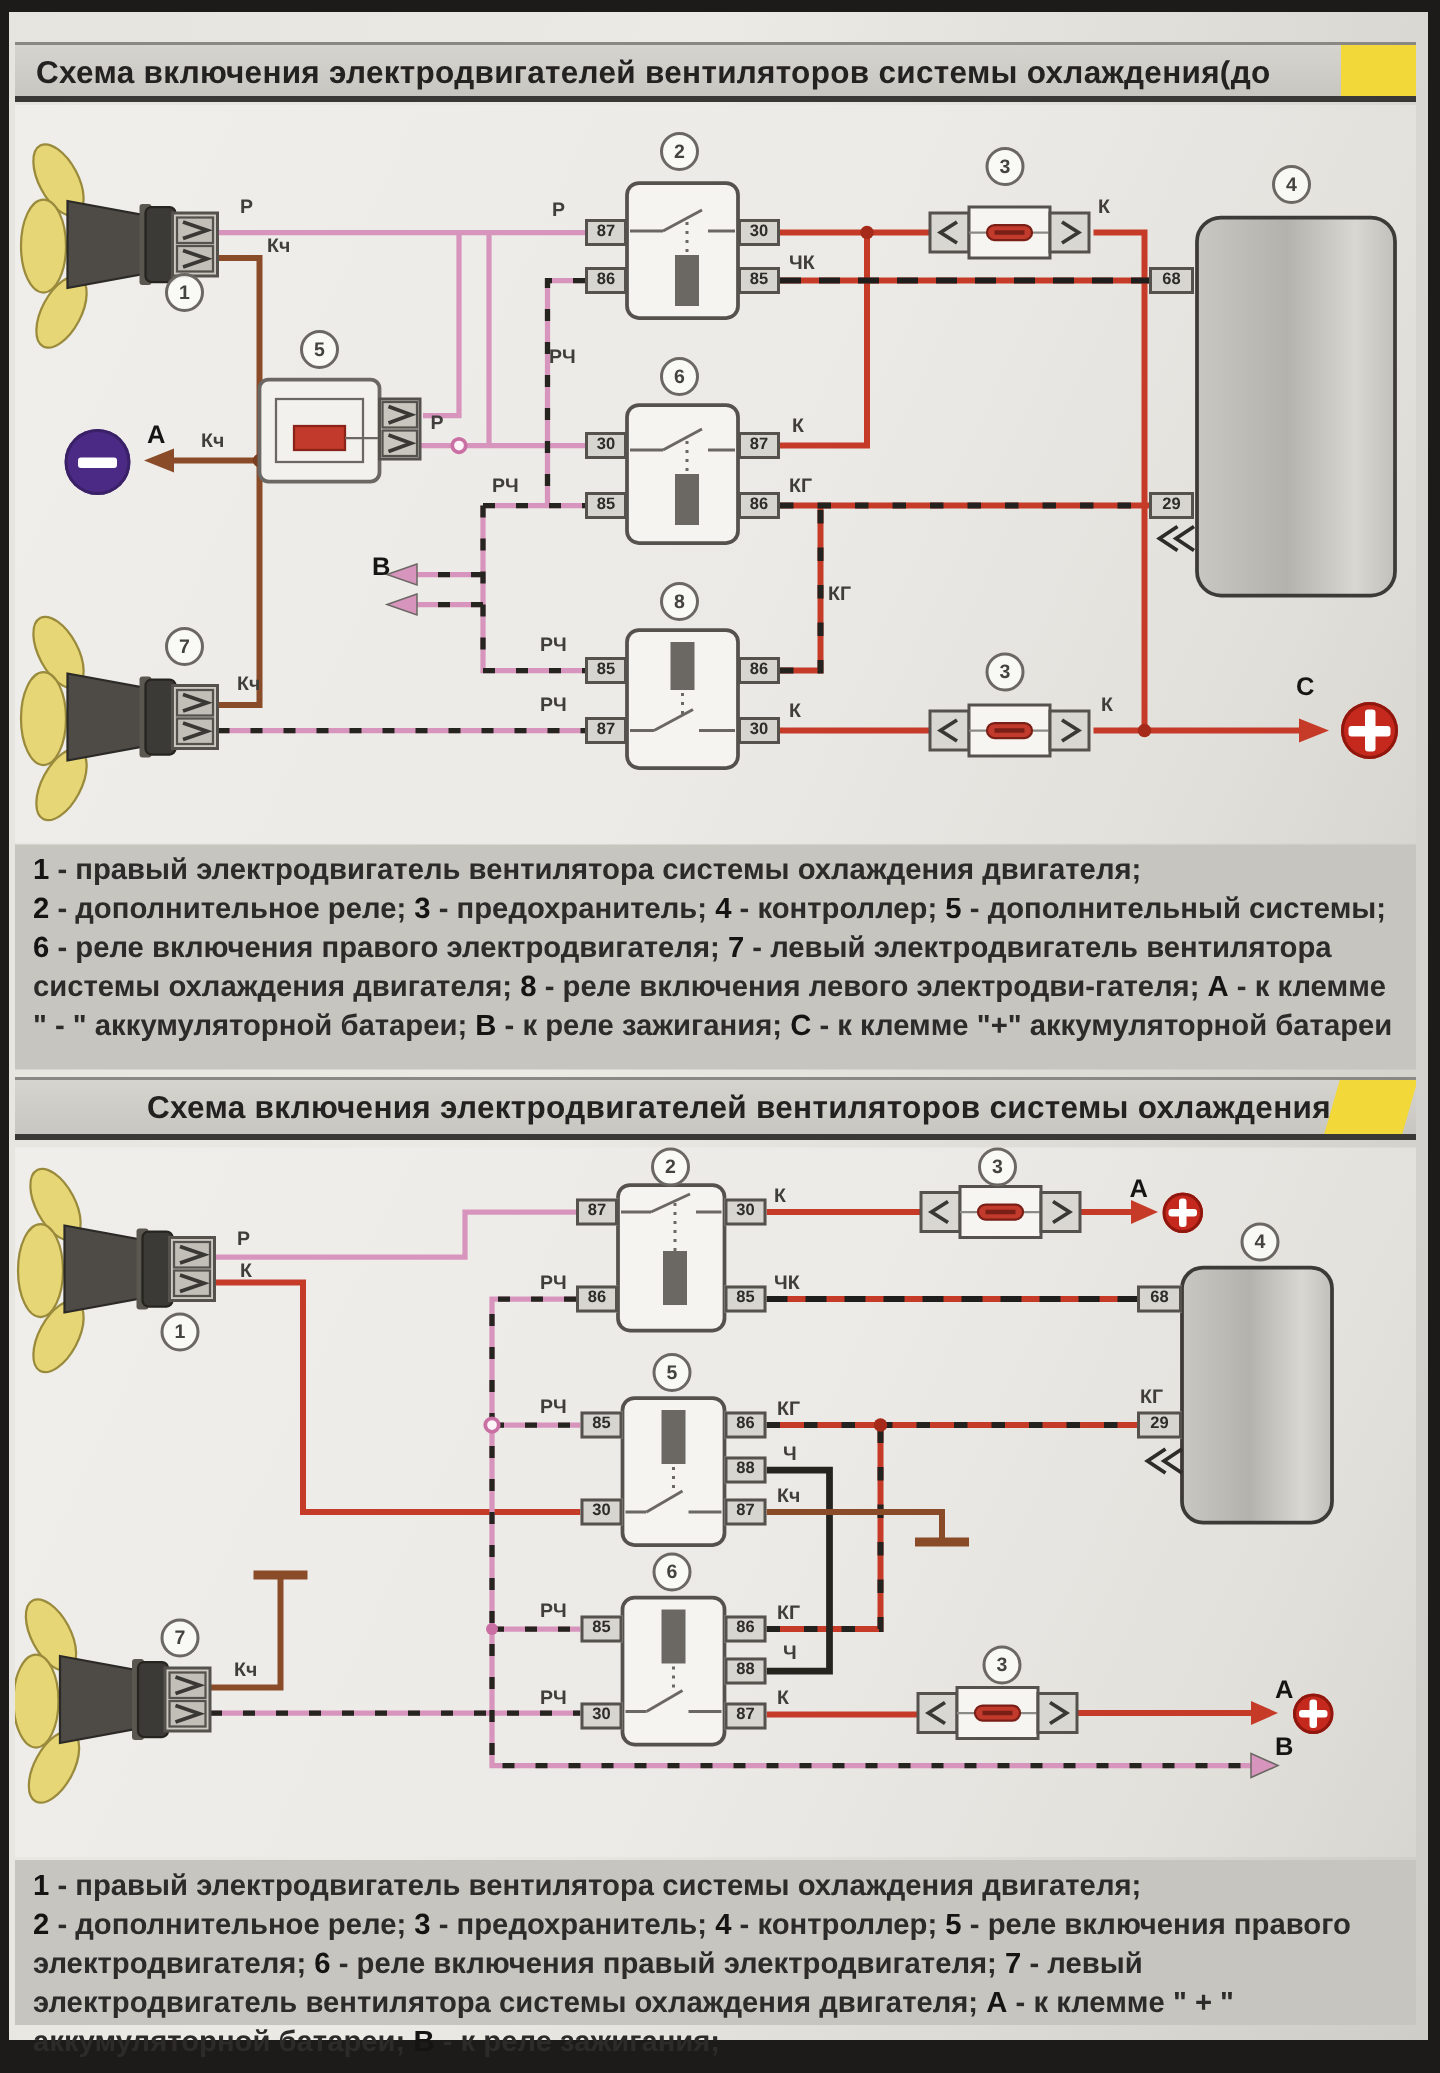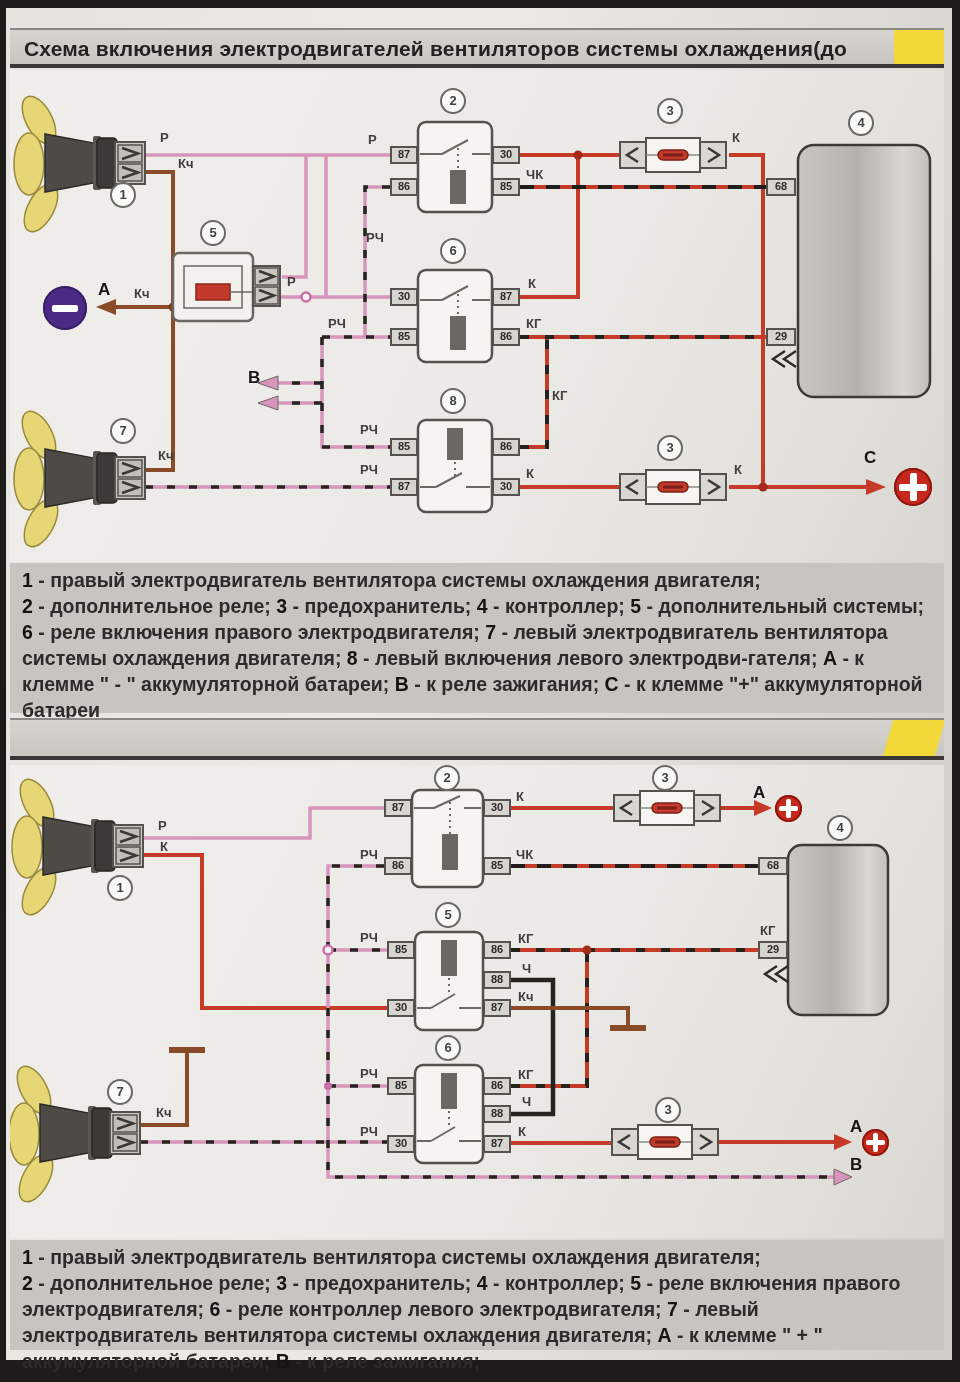--- a/index.html
+++ b/index.html
@@ -256,28 +256,29 @@
   </div>
 
   <div class="legend" style="top:563px;height:150px;">
     <span class="li li0"><span class="m">1</span><span> - правый электродвигатель вентилятора системы охлаждения двигателя;</span></span>
     <span class="li"><span class="m">2</span><span> - дополнительное реле; </span></span>
     <span class="li"><span class="m">3</span><span> - предохранитель; </span></span>
     <span class="li"><span class="m">4</span><span> - контроллер; </span></span>
     <span class="li"><span class="m">5</span><span> - дополнительный системы; </span></span>
     <span class="li"><span class="m">6</span><span> - реле включения правого электродвигателя; </span></span>
     <span class="li"><span class="m">7</span><span> - левый электродвигатель вентилятора системы охлаждения двигателя; </span></span>
-    <span class="li"><span class="m">8</span><span> - левый включения левого электродви-гателя;</span></span>
+    <span class="li"><span class="m">8</span><span> - реле включения левого электродви-гателя;</span></span>
     <span class="li"><span class="m">А</span><span> - к клемме " - " аккумуляторной батареи;</span></span>
     <span class="li"><span class="m">В</span><span> - к реле зажигания;</span></span>
     <span class="li"><span class="m">С</span><span> - к клемме "+" аккумуляторной батареи</span></span>
   </div>
 
   <div class="titlebar" style="top:718px;height:42px;">
     <div class="hl" style="right:4px;width:52px;transform:skewX(-16deg);"></div>
+    <span class="txt" style="padding-left:88px;">Схема включения электродвигателей вентиляторов системы охлаждения</span>
   </div>
 
   <div class="diagram" style="top:765px;height:473px;">
     <svg width="934" height="473" viewBox="0 0 934 473">
 
       <path d="M133,73 H300 V43 H374" stroke="#d795bd" stroke-width="3.5" fill="none"></path>
 
       <g stroke="#c63a28" stroke-width="4" fill="none">
         <path d="M133,90 H192 V243 H377"></path>
           <path d="M501,43 H604"></path>
@@ -401,18 +402,18 @@
     <div class="tplus tp27" style="left:765px;top:30px;"></div>
     <div class="tplus tp27" style="left:852px;top:364px;"></div>
   </div>
 
   <div class="legend" style="top:1240px;height:110px;">
     <span class="li li0"><span class="m">1</span><span> - правый электродвигатель вентилятора системы охлаждения двигателя;</span></span>
     <span class="li"><span class="m">2</span><span> - дополнительное реле; </span></span>
     <span class="li"><span class="m">3</span><span> - предохранитель; </span></span>
     <span class="li"><span class="m">4</span><span> - контроллер; </span></span>
     <span class="li"><span class="m">5</span><span> - реле включения правого электродвигателя; </span></span>
-    <span class="li"><span class="m">6</span><span> - реле контроллер левого электродвигателя; </span></span>
+    <span class="li"><span class="m">6</span><span> - реле включения правый электродвигателя; </span></span>
     <span class="li"><span class="m">7</span><span> - левый электродвигатель вентилятора системы охлаждения двигателя;</span></span>
     <span class="li"><span class="m">А</span><span> - к клемме " + " аккумуляторной батареи; </span></span>
     <span class="li"><span class="m">В</span><span> - к реле зажигания;</span></span>
   </div>
 </div>
 
 </body></html>

